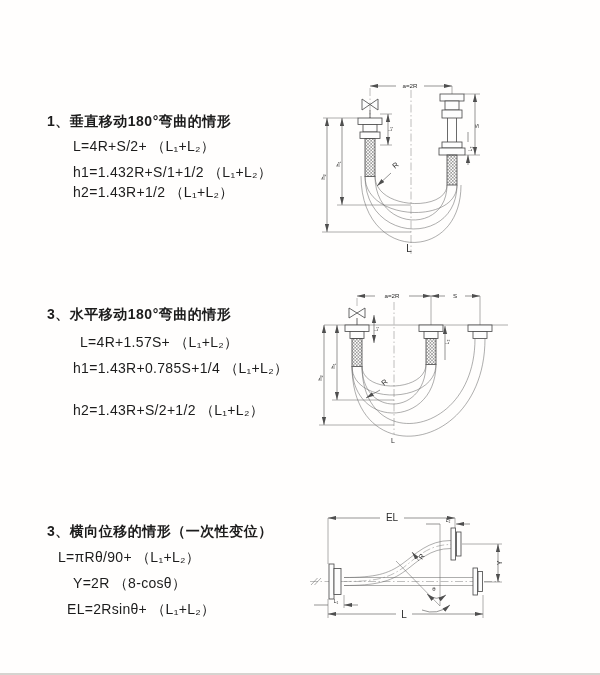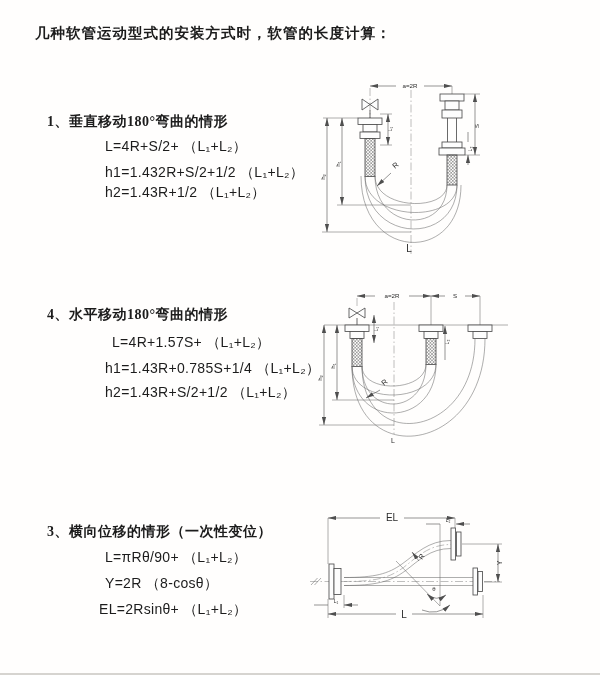--- a/index.html
+++ b/index.html
@@ -3,22 +3,22 @@
 <meta charset="utf-8">
 <style>
   html,body { margin:0; padding:0; background:#fff; }
   .page {
     position:relative; width:600px; height:675px; background:#fffefd;
     font-family:"Liberation Sans", sans-serif; color:#1c1c1c; overflow:hidden;
   }
   .edge-bottom { position:absolute; left:0; bottom:0; width:100%; height:2px; background:#d6d4d0; }
   .t { position:absolute; white-space:nowrap; }
   .title { font-size:14.5px; font-weight:bold; letter-spacing:1px; }
-  .heading { font-size:14px; font-weight:bold; letter-spacing:0.5px;font-family:Liberation Serif, serif; }
-  .formula { font-size:14px; letter-spacing:0.3px;margin-left:32px; }
+  .heading { font-size:14px; font-weight:bold; letter-spacing:0.5px; }
+  .formula { font-size:14px; letter-spacing:0.3px; }
   .diagram { position:absolute; }
   svg text { font-family:"Liberation Sans", sans-serif; fill:#2b2b2b; }
   .ln { stroke:#4f4f4f; stroke-width:0.85; fill:none; }
   .tn { stroke:#6b6b6b; stroke-width:0.55; fill:none; }
   .dm { stroke:#4f4f4f; stroke-width:0.6; fill:none; }
   .cl { stroke:#8a8a8a; stroke-width:0.55; stroke-dasharray:8 2.5 1.5 2.5; fill:none; }
   .fl { fill:#fdfdfd; stroke:#4f4f4f; stroke-width:0.85; }
   .hx { stroke:#4f4f4f; stroke-width:0.85; }
 </style>
 </head>
@@ -30,39 +30,38 @@
     <defs>
       <marker id="ar" markerWidth="8" markerHeight="5" refX="8" refY="2.5" orient="auto-start-reverse" markerUnits="userSpaceOnUse">
         <path d="M0,0.4 L8,2.5 L0,4.6 z" fill="#4f4f4f"></path>
       </marker>
       <pattern id="hatch" width="3.2" height="3.2" patternUnits="userSpaceOnUse">
         <path d="M0,0 L3.2,3.2 M3.2,0 L0,3.2" stroke="#6f6f6f" stroke-width="0.55"></path>
       </pattern>
     </defs>
   </svg>
 
-  <div class="t title" style="left:35px; top:24px">几种软管运动型式的安装方式时，软管的长度计算：</div>
 
   <div>
     <div class="t heading" style="left:47px; top:113px">1、垂直移动180°弯曲的情形</div>
     <div class="t formula" style="left:73px; top:138px">L=4R+S/2+ （L₁+L₂）</div>
-    <div class="t formula" style="left:73px; top:164px">h1=1.432R+S/2+1/2 （L₁+L₂）</div>
+    <div class="t formula" style="left:73px; top:164px">h1=1.432R+S/1+1/2 （L₁+L₂）</div>
     <div class="t formula" style="left:73px; top:184px">h2=1.43R+1/2 （L₁+L₂）</div>
   </div>
 
   <div>
-    <div class="t heading" style="left:47px; top:306px">4、水平移动180°弯曲的情形</div>
+    <div class="t heading" style="left:47px; top:306px">3、水平移动180°弯曲的情形</div>
     <div class="t formula" style="left:80px; top:334px">L=4R+1.57S+ （L₁+L₂）</div>
     <div class="t formula" style="left:73px; top:360px">h1=1.43R+0.785S+1/4 （L₁+L₂）</div>
-    <div class="t formula" style="left:73px; top:384px">h2=1.43R+S/2+1/2 （L₁+L₂）</div>
+    <div class="t formula" style="left:73px; top:402px">h2=1.43R+S/2+1/2 （L₁+L₂）</div>
   </div>
 
   <div>
     <div class="t heading" style="left:47px; top:523px">3、横向位移的情形（一次性变位）</div>
-    <div class="t formula" style="left:73px; top:549px">L=πRθ/90+ （L₁+L₂）</div>
+    <div class="t formula" style="left:58px; top:549px">L=πRθ/90+ （L₁+L₂）</div>
     <div class="t formula" style="left:73px; top:575px">Y=2R （8-cosθ）</div>
     <div class="t formula" style="left:67px; top:601px">EL=2Rsinθ+ （L₁+L₂）</div>
   </div>
 
   <svg class="diagram" style="left:312px; top:72px" width="285" height="192" viewBox="0 0 285 192">
     <g>
       <path class="cl" d="M99,18 V182"></path>
       <path class="cl" d="M58,16 V46"></path>
     </g>
     <g>

